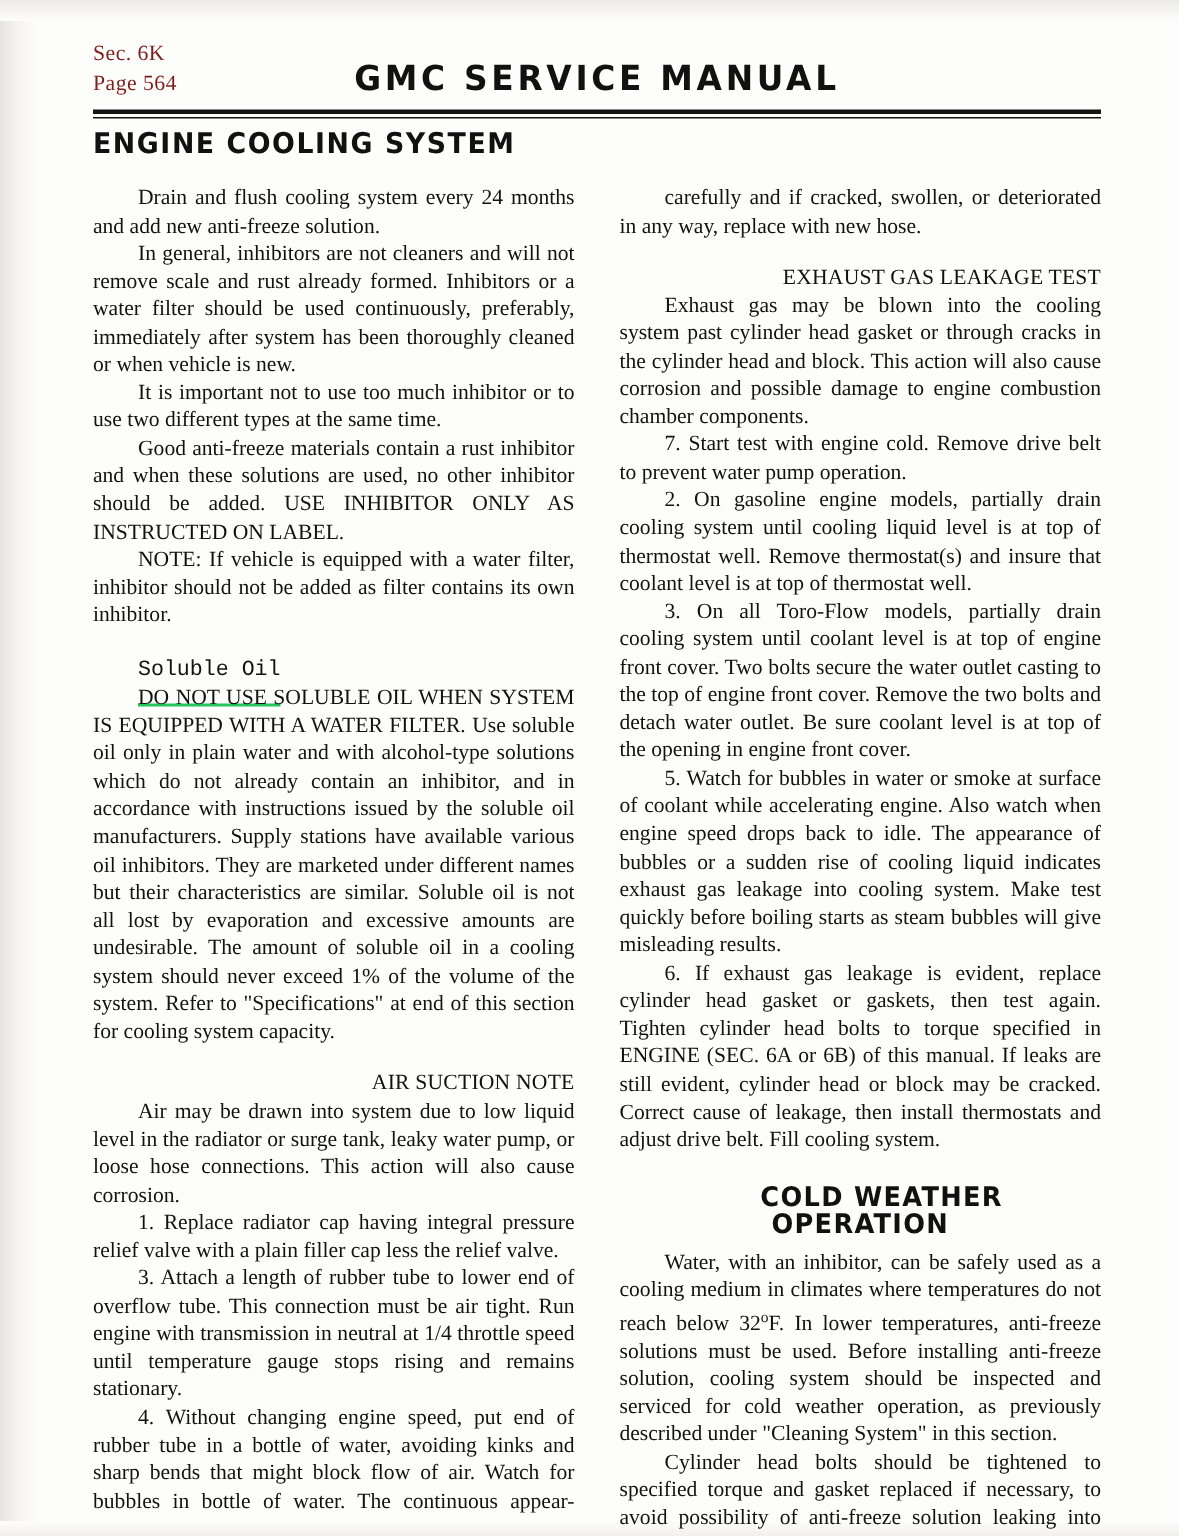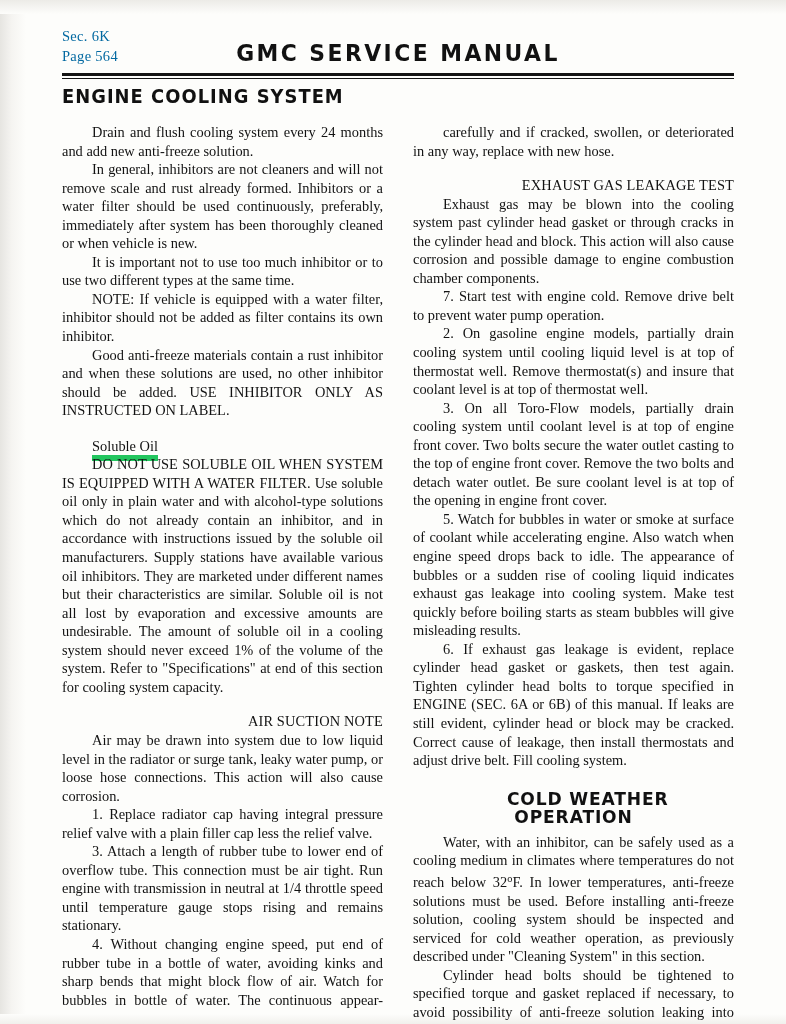--- a/index.html
+++ b/index.html
@@ -54,21 +54,21 @@
     position: relative;
     height: 46px;
   }
   .folio {
     position: absolute;
     left: 0;
     top: 0;
     font-family: "Liberation Serif", "DejaVu Serif", serif;
     font-size: 14.5px;
     line-height: 20px;
-    color: #0369a1;
+    color: #7f1d1d;
     letter-spacing: 0.3px;
   }
   .manual-title {
     position: absolute;
     left: 0;
     right: 0;
     top: 14px;
     text-align: center;
     font-family: "DejaVu Sans", "Liberation Sans", sans-serif;
     font-weight: bold;
@@ -130,22 +130,23 @@
     letter-spacing: 0.15px;
   }
 
   .heading-underline {
     margin: 0;
     padding-top: 17px;
     text-indent: 0;
     text-align: left;
   }
   .heading-underline span {
-    border-bottom: 6px solid #22c55e;
-    padding-bottom: 1px;
+    border-bottom: 2px solid #22c55e;
+    padding-bottom: 14px;
+    font-family: Liberation Mono, monospace;
   }
 
   .centered-heading {
     margin: 0;
     padding-top: 20px;
     padding-bottom: 6px;
     text-indent: 0;
     text-align: center;
     font-family: "DejaVu Sans", "Liberation Sans", sans-serif;
     font-weight: bold;
@@ -184,22 +185,22 @@
 
     <div class="section-title">ENGINE COOLING SYSTEM</div>
 
     <div class="columns">
 
       <div class="col">
 
         <p>Drain and flush cooling system every 24 months and add new anti-freeze solution.</p>
         <p>In general, inhibitors are not cleaners and will not remove scale and rust already formed. Inhibitors or a water filter should be used continuously, preferably, immediately after system has been thoroughly cleaned or when vehicle is new.</p>
         <p>It is important not to use too much inhibitor or to use two different types at the same time.</p>
+        <p>Good anti-freeze materials contain a rust inhibitor and when these solutions are used, no other inhibitor should be added. USE INHIBITOR ONLY AS INSTRUCTED ON LABEL.</p>
         <p>NOTE: If vehicle is equipped with a water filter, inhibitor should not be added as filter contains its own inhibitor.</p>
-        <p>Good anti-freeze materials contain a rust inhibitor and when these solutions are used, no other inhibitor should be added. USE INHIBITOR ONLY AS INSTRUCTED ON LABEL.</p>
 
         <p class="heading-underline"><span>Soluble Oil</span></p>
         <p>DO NOT USE SOLUBLE OIL WHEN SYSTEM IS EQUIPPED WITH A WATER FILTER. Use soluble oil only in plain water and with alcohol-type solutions which do not already contain an inhibitor, and in accordance with instructions issued by the soluble oil manufacturers. Supply stations have available various oil inhibitors. They are marketed under different names but their characteristics are similar. Soluble oil is not all lost by evaporation and excessive amounts are undesirable. The amount of soluble oil in a cooling system should never exceed 1% of the volume of the system. Refer to "Specifications" at end of this section for cooling system capacity.</p>
 
         <p class="heading-caps">AIR SUCTION NOTE</p>
         <p>Air may be drawn into system due to low liquid level in the radiator or surge tank, leaky water pump, or loose hose connections. This action will also cause corrosion.</p>
         <p>1. Replace radiator cap having integral pressure relief valve with a plain filler cap less the relief valve.</p>
         <p>3. Attach a length of rubber tube to lower end of overflow tube. This connection must be air tight. Run engine with transmission in neutral at 1/4 throttle speed until temperature gauge stops rising and remains stationary.</p>
 
         <p class="last-line-full">4. Without changing engine speed, put end of rubber tube in a bottle of water, avoiding kinks and sharp bends that might block flow of air. Watch for bubbles in bottle of water. The continuous appear-</p>

